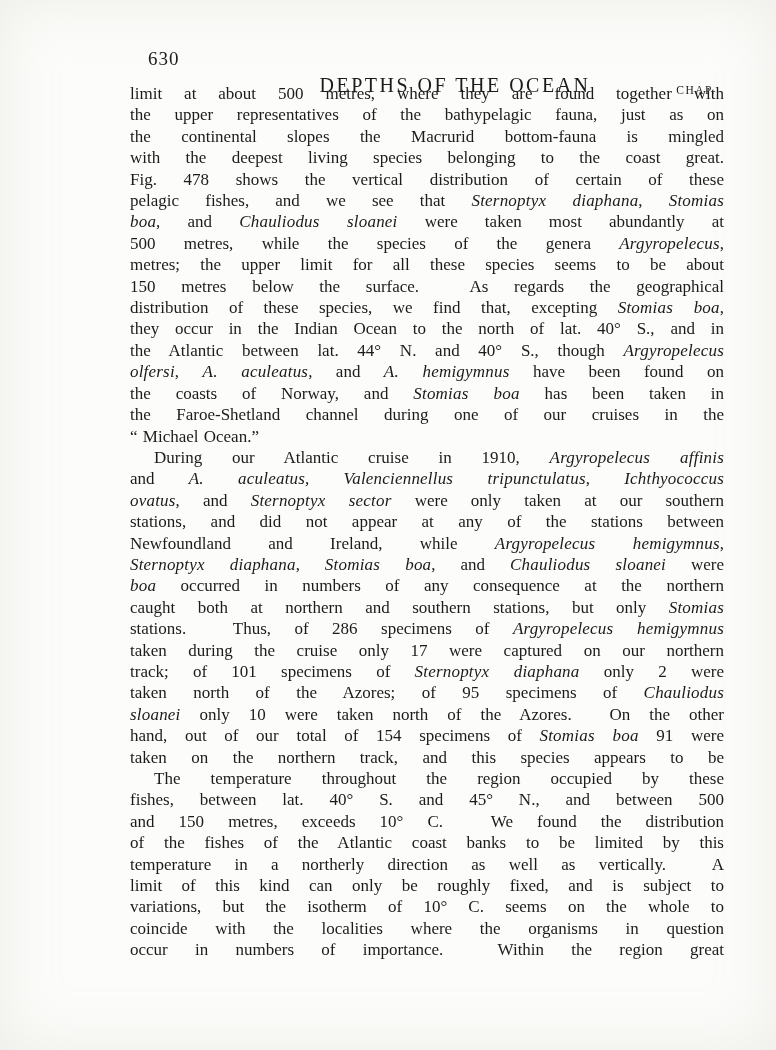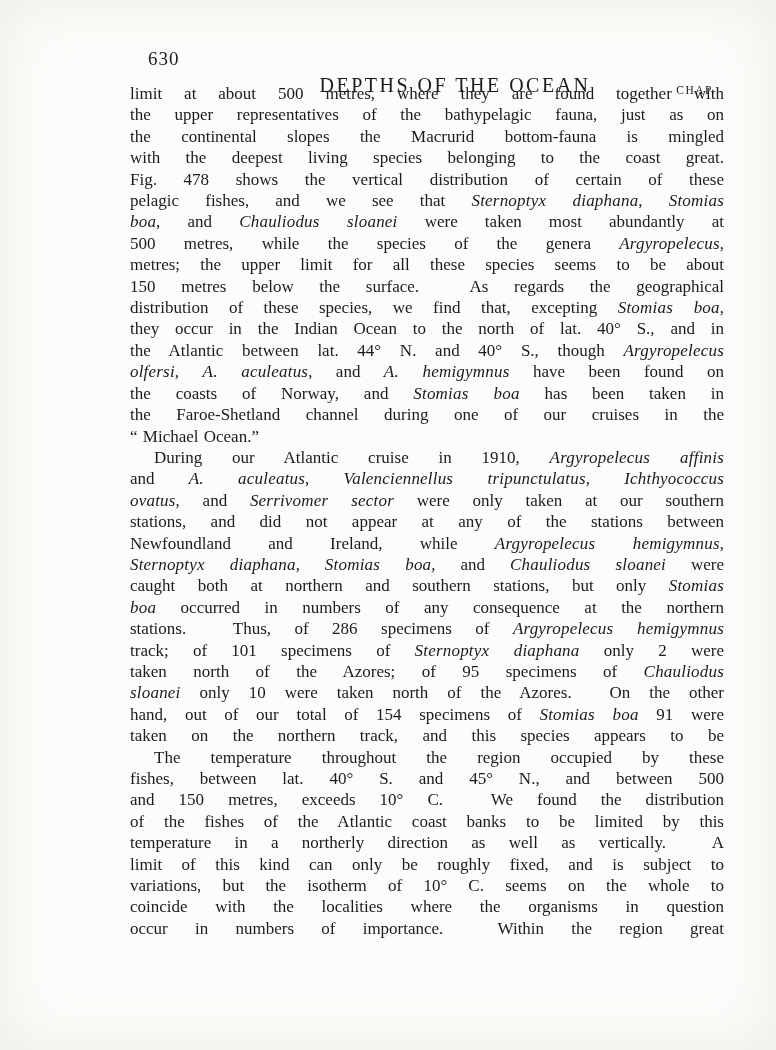--- a/index.html
+++ b/index.html
@@ -94,27 +94,28 @@
         <div class="line"><span>they occur in the Indian Ocean to the north of lat. 40° S., and in</span></div>
         <div class="line"><span>the Atlantic between lat. 44° N. and 40° S., though </span><em>Argyropelecus</em></div>
         <div class="line"><em>olfersi</em><span>, </span><em>A. aculeatus</em><span>, and </span><em>A. hemigymnus</em><span> have been found on</span></div>
         <div class="line"><span>the coasts of Norway, and </span><em>Stomias boa</em><span> has been taken in</span></div>
         <div class="line"><span>the Faroe-Shetland channel during one of our cruises in the</span></div>
         <div class="line line-left"><span>“ Michael Ocean.”</span></div>
       </div>
       <div class="paragraph">
         <div class="line line-indent"><span>During our Atlantic cruise in 1910, </span><em>Argyropelecus affinis</em></div>
         <div class="line"><span>and </span><em>A. aculeatus</em><span>, </span><em>Valenciennellus tripunctulatus</em><span>, </span><em>Ichthyococcus</em></div>
-        <div class="line"><em>ovatus</em><span>, and </span><em>Serrivomer sector</em><span> were only taken at our southern</span></div>
+        <div class="line"><em>ovatus</em><span>, and </span><em>Sternoptyx sector</em><span> were only taken at our southern</span></div>
         <div class="line"><span>stations, and did not appear at any of the stations between</span></div>
         <div class="line"><span>Newfoundland and Ireland, while </span><em>Argyropelecus hemigymnus</em><span>,</span></div>
         <div class="line"><em>Sternoptyx diaphana</em><span>, </span><em>Stomias boa</em><span>, and </span><em>Chauliodus sloanei</em><span> were</span></div>
+        <div class="line"><em>boa</em><span> occurred in numbers of any consequence at the northern</span></div>
         <div class="line"><span>caught both at northern and southern stations, but only </span><em>Stomias</em></div>
-        <div class="line"><em>boa</em><span> occurred in numbers of any consequence at the northern</span></div>
         <div class="line"><span>stations.  Thus, of 286 specimens of </span><em>Argyropelecus hemigymnus</em></div>
+        <div class="line"><span>taken during the cruise only 17 were captured on our northern</span></div>
         <div class="line"><span>track; of 101 specimens of </span><em>Sternoptyx diaphana</em><span> only 2 were</span></div>
         <div class="line"><span>taken north of the Azores; of 95 specimens of </span><em>Chauliodus</em></div>
         <div class="line"><em>sloanei</em><span> only 10 were taken north of the Azores.  On the other</span></div>
         <div class="line"><span>hand, out of our total of 154 specimens of </span><em>Stomias boa</em><span> 91 were</span></div>
         <div class="line"><span>taken on the northern track, and this species appears to be</span></div>
       </div>
       <div class="paragraph">
         <div class="line line-indent"><span>The temperature throughout the region occupied by these</span></div>
         <div class="line"><span>fishes, between lat. 40° S. and 45° N., and between 500</span></div>
         <div class="line"><span>and 150 metres, exceeds 10° C.  We found the distribution</span></div>

